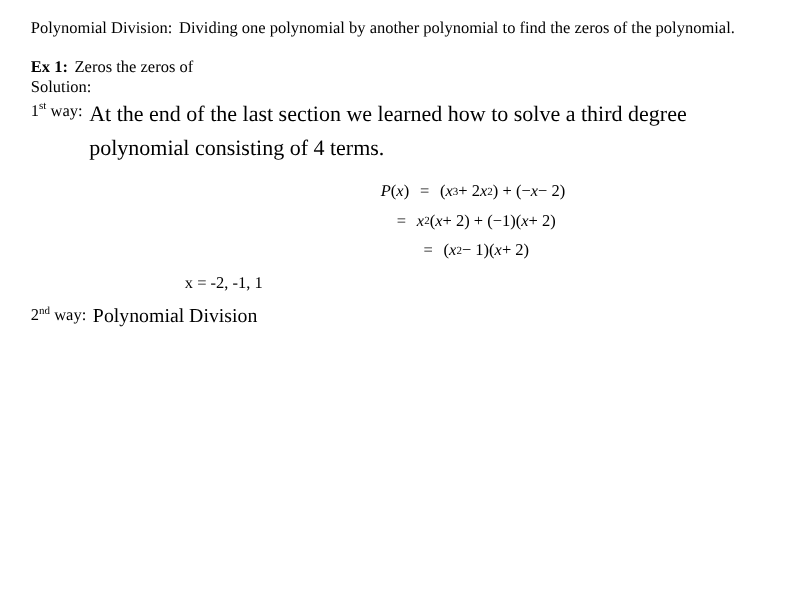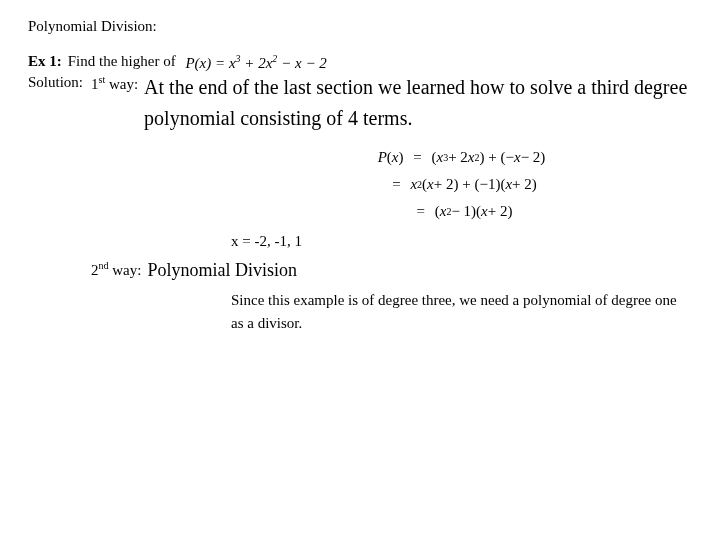--- a/index.html
+++ b/index.html
@@ -38,20 +38,21 @@
     .math-formula {
       font-style: italic;
       font-size: 15px;
     }
     sup { font-size: 10px; vertical-align: super; }
 
     .solution-block {
       display: flex;
       align-items: flex-start;
       gap: 0;
+      flex-direction: column;
     }
     .solution-label {
       font-size: 15px;
       font-weight: normal;
       white-space: nowrap;
       margin-right: 8px;
       margin-top: 2px;
     }
     .way1-label {
       white-space: nowrap;
@@ -114,29 +115,27 @@
     }
     .bold-label {
       font-weight: bold;
     }
   </style>
 </head>
 <body>
 
 <div class="header-line">
   <span class="header-label">Polynomial Division:</span>
+  <span class="header-desc">Dividing one polynomial by another polynomial to find the zeros of the polynomial.</span>
 </div>
 
 <div class="ex1-line">
   <span class="ex1-text bold-label">Ex 1:</span>
-  <span class="ex1-text">Find the higher of</span>
+  <span class="ex1-text">Zeros the zeros of</span>
 
-  <span class="math-formula">
-    &nbsp;<i>P</i>(<i>x</i>) = <i>x</i><sup>3</sup> + 2<i>x</i><sup>2</sup> − <i>x</i> − 2
-  </span>
 </div>
 
 <div class="solution-block">
   <span class="solution-label">Solution:</span>
   <div class="solution-right">
 
     <div class="first-way-block">
       <span class="way1-label">
         <span>1</span><sup>st</sup><span> way:</span>
       </span>
@@ -158,17 +157,16 @@
     <div class="zeros-line">x = -2, -1, 1</div>
 
     <div class="way2-block">
       <span class="way2-label">
         <span>2</span><sup>nd</sup><span> way:</span>
       </span>
       <span class="way2-desc">Polynomial Division</span>
     </div>
 
     <div class="since-block">
-      <div class="since-para">Since this example is of degree three, we need a polynomial of degree one as a divisor.</div>
     </div>
 
   </div>
 </div>
 
 </body></html>

